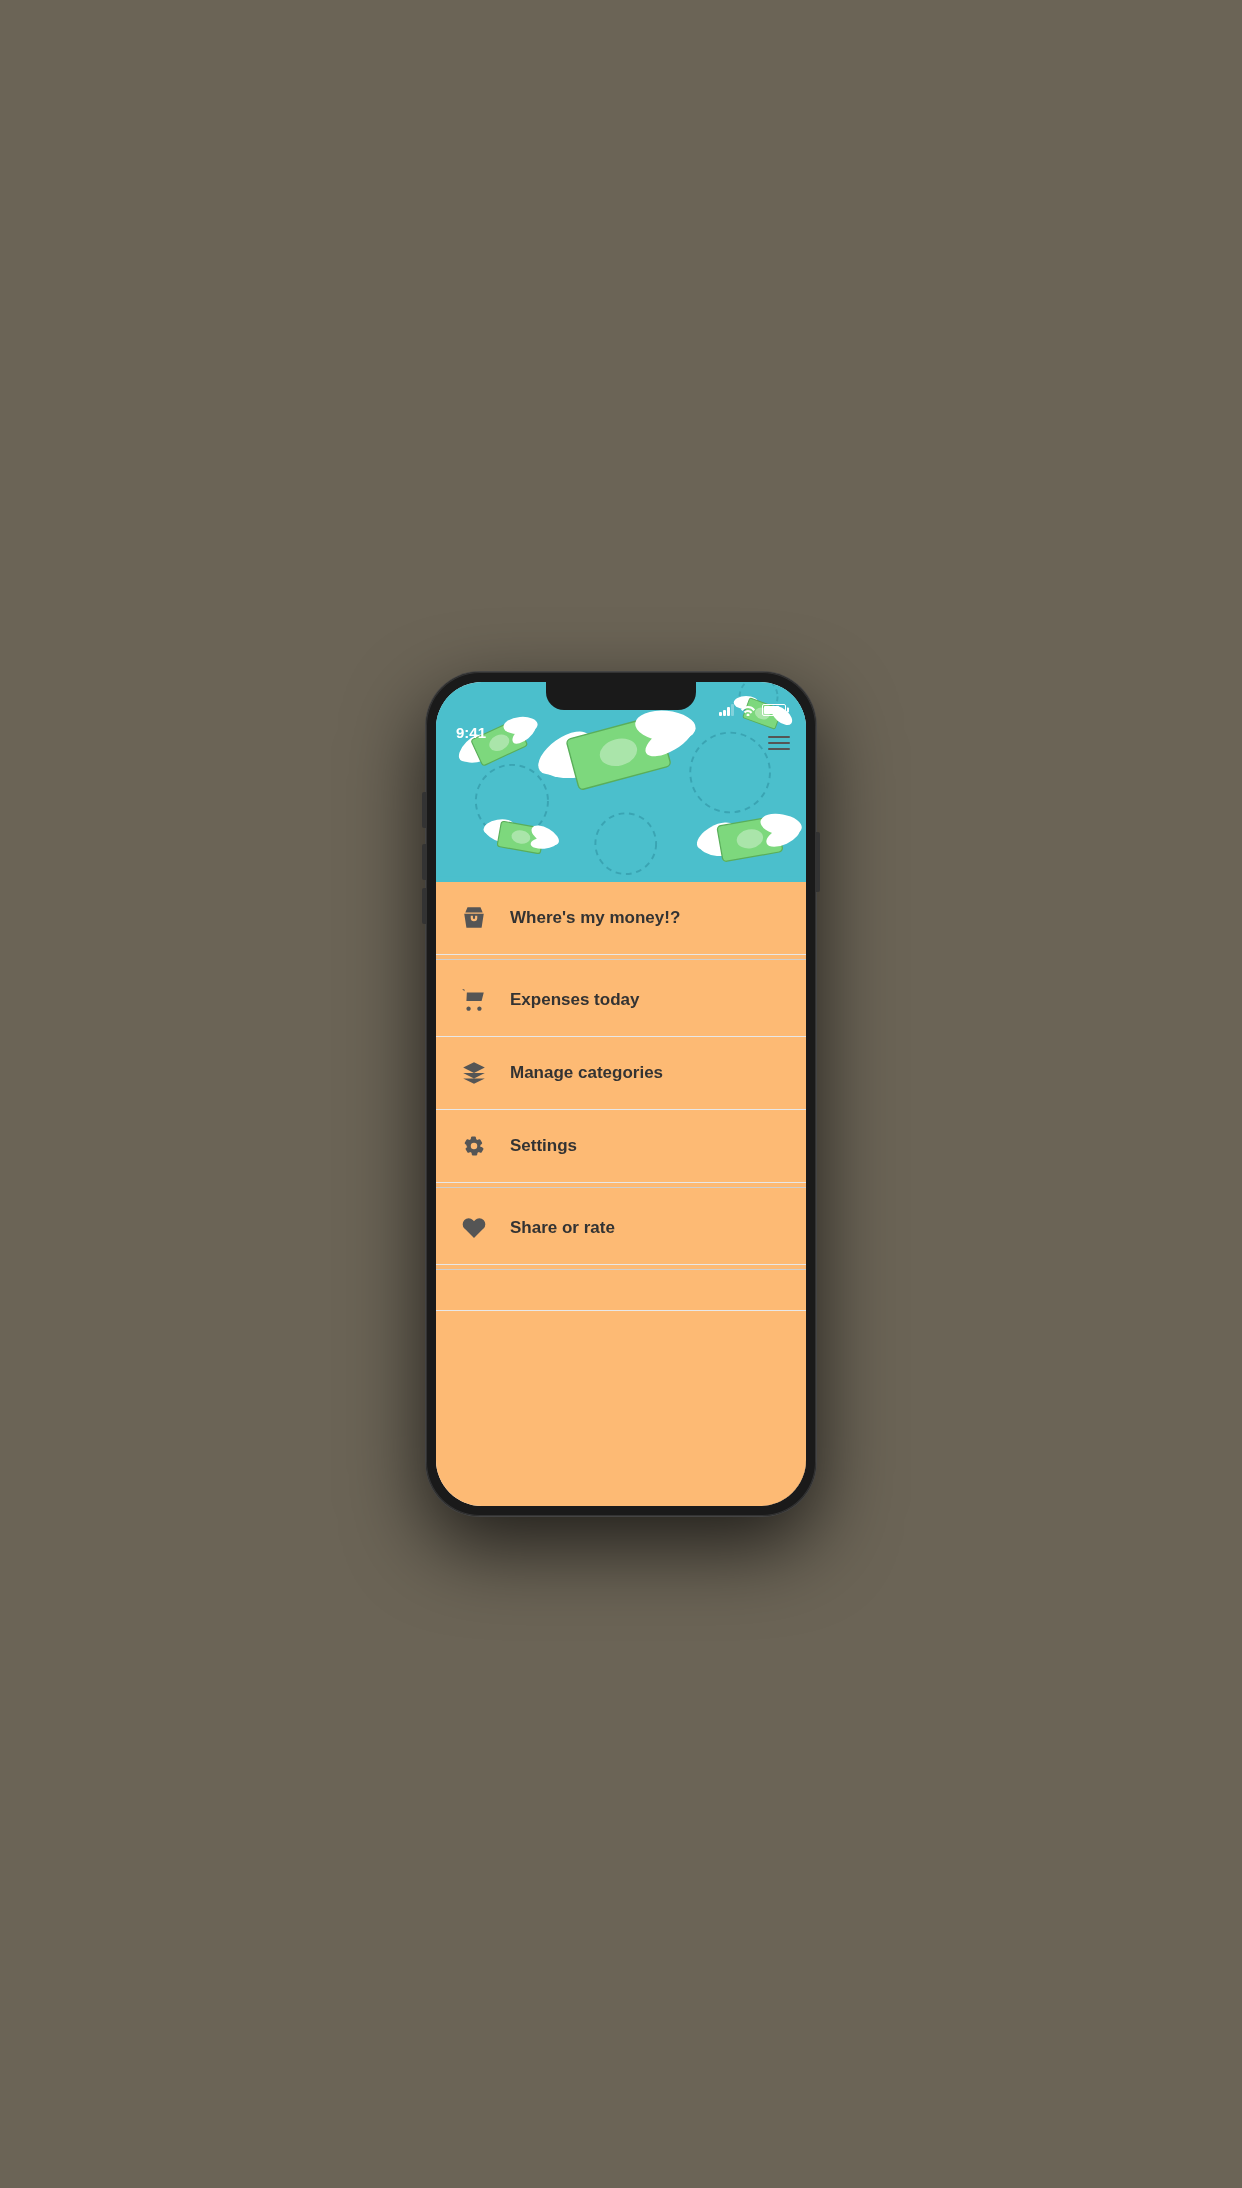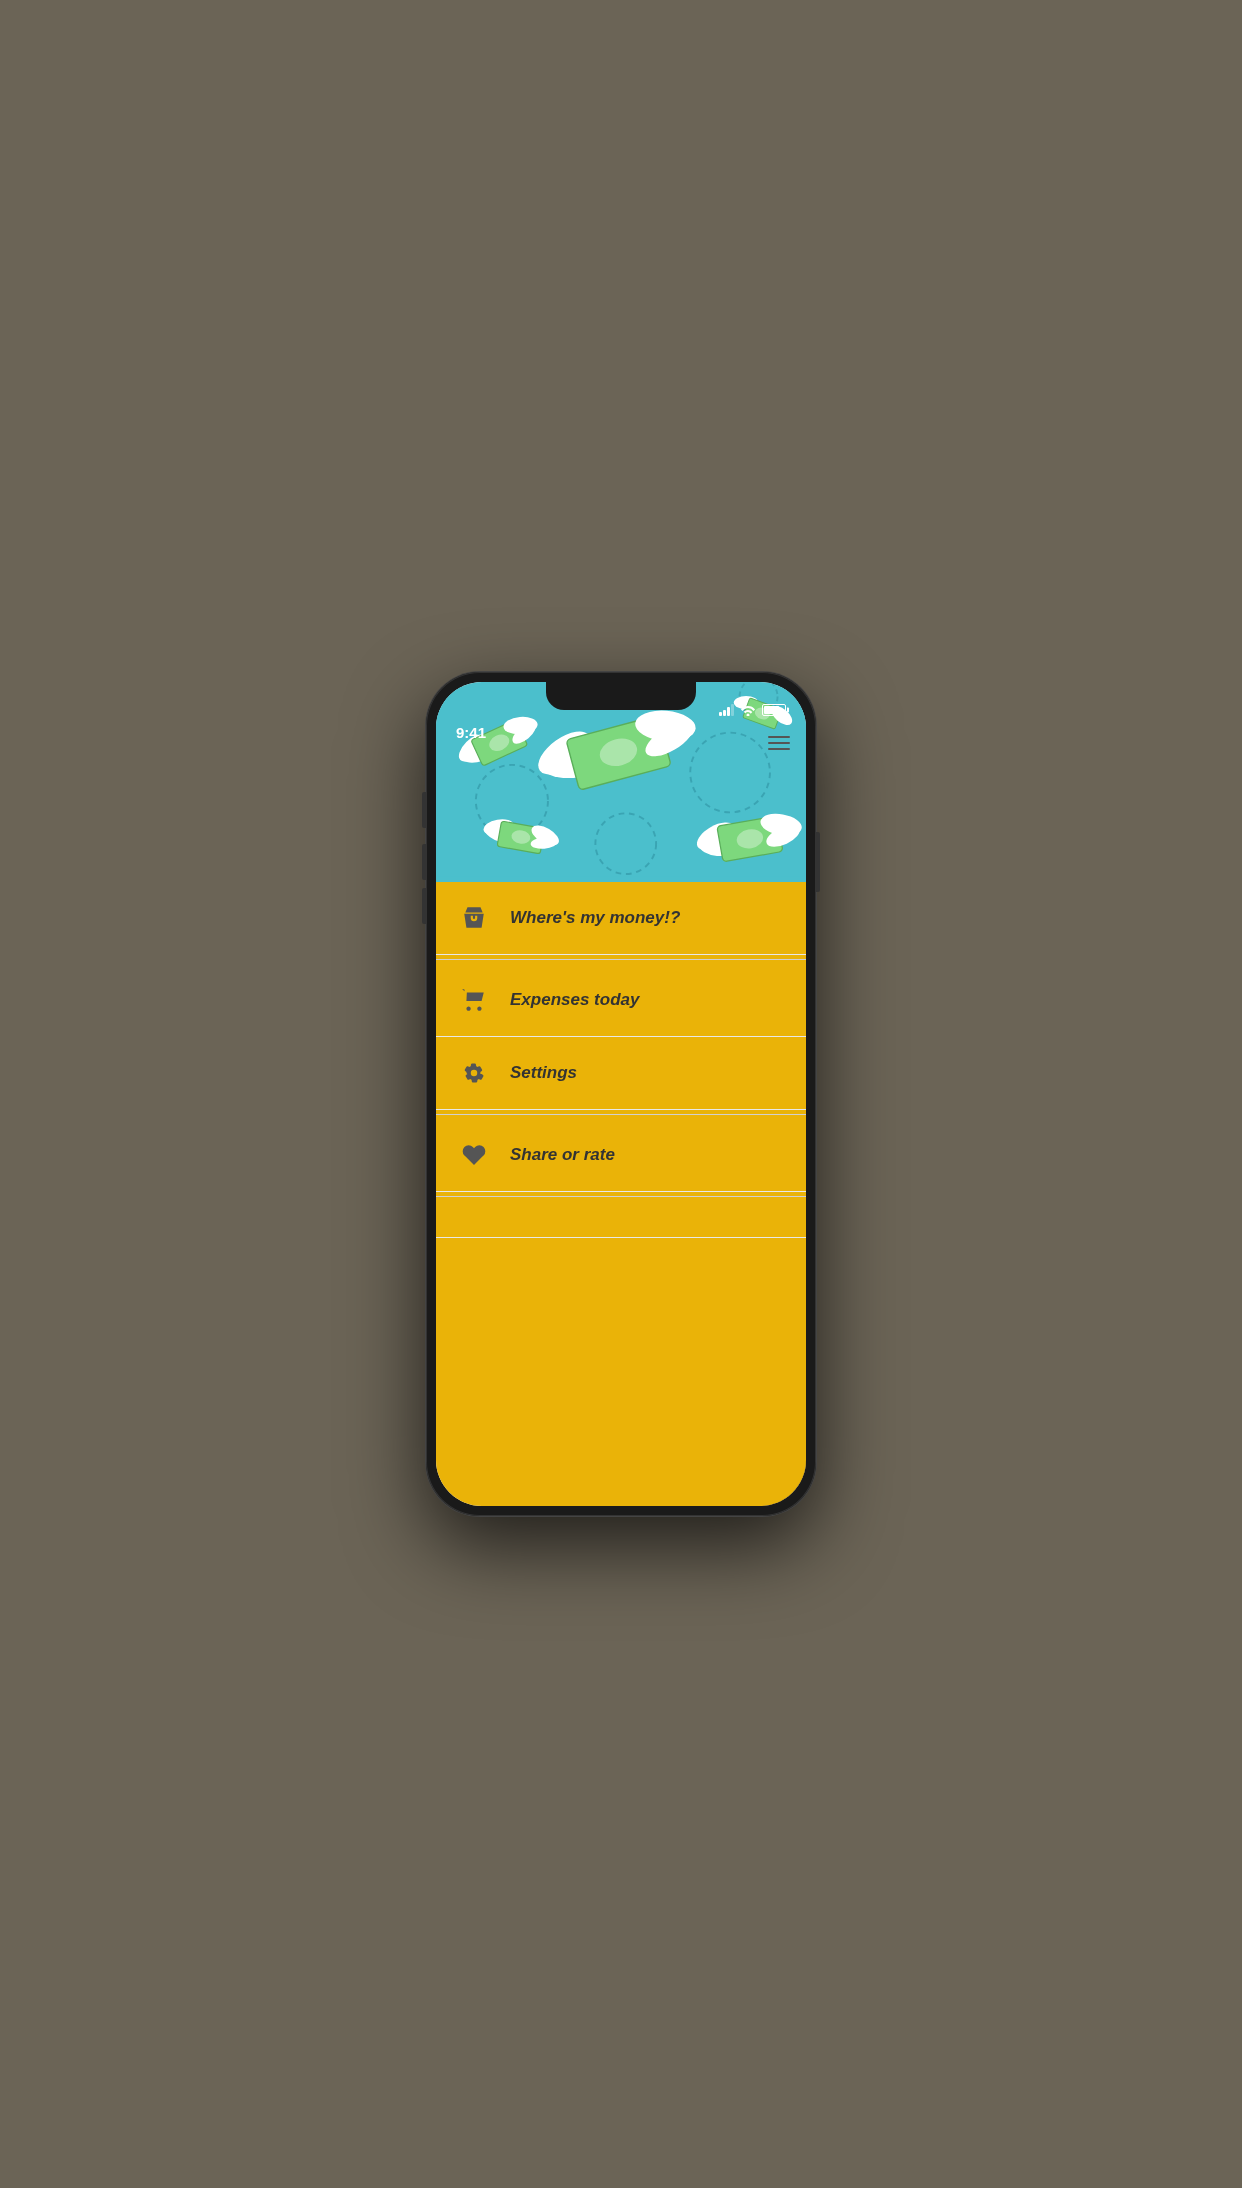--- a/index.html
+++ b/index.html
@@ -156,23 +156,22 @@
       border-radius: 1px;
     }
 
     
     .menu-content {
       position: absolute;
       top: 200px;
       left: 0;
       right: 0;
       bottom: 0;
-      background: #eab308;
+      background: #fdba74;
       overflow-y: auto;
-      font-style: italic;
     }
 
     .menu-item {
       display: flex;
       align-items: center;
       padding: 18px 20px;
       cursor: pointer;
       border-bottom: 0.5px solid #e8e8e8;
     }
 
@@ -389,20 +388,28 @@
 
       <div class="menu-item">
         <div class="menu-icon">
           <svg viewBox="0 0 24 24" fill="#555">
             <path d="M7 18c-1.1 0-2 .9-2 2s.9 2 2 2 2-.9 2-2-.9-2-2-2zm10 0c-1.1 0-2 .9-2 2s.9 2 2 2 2-.9 2-2-.9-2-2-2zM1 2h2l.4 2M5 13h14l2-8H5.4L5 13zM5 13L3.4 4"></path>
           </svg>
         </div>
         <span class="menu-label">Expenses today</span>
       </div>
 
+      <div class="menu-item">
+        <div class="menu-icon">
+          <svg viewBox="0 0 24 24" fill="#555">
+            <path d="M12 2L2 7l10 5 10-5-10-5zM2 12l10 5 10-5M2 17l10 5 10-5"></path>
+          </svg>
+        </div>
+        <span class="menu-label">Manage categories</span>
+      </div>
 
       <div class="menu-item">
         <div class="menu-icon">
           <svg viewBox="0 0 24 24" fill="#555">
             <path d="M12 15a3 3 0 1 0 0-6 3 3 0 0 0 0 6zm7.07-2.07l1.28.9a1 1 0 0 1 .23 1.31l-1.5 2.6a1 1 0 0 1-1.24.44l-1.51-.61a7 7 0 0 1-1.12.65l-.23 1.6a1 1 0 0 1-1 .84h-3a1 1 0 0 1-1-.84l-.23-1.6a7 7 0 0 1-1.12-.65l-1.51.61a1 1 0 0 1-1.24-.44l-1.5-2.6a1 1 0 0 1 .23-1.31l1.28-.9A7 7 0 0 1 5 12a7 7 0 0 1 .07-.93l-1.28-.9a1 1 0 0 1-.23-1.31l1.5-2.6a1 1 0 0 1 1.24-.44l1.51.61A7 7 0 0 1 9 5.78l.23-1.6A1 1 0 0 1 10.22 3.34h-.44 3a1 1 0 0 1 1 .84l.23 1.6a7 7 0 0 1 1.12.65l1.51-.61a1 1 0 0 1 1.24.44l1.5 2.6a1 1 0 0 1-.23 1.31l-1.28.9c.04.3.06.61.06.93s-.02.63-.06.93z"></path>
           </svg>
         </div>
         <span class="menu-label">Settings</span>
       </div>
 

